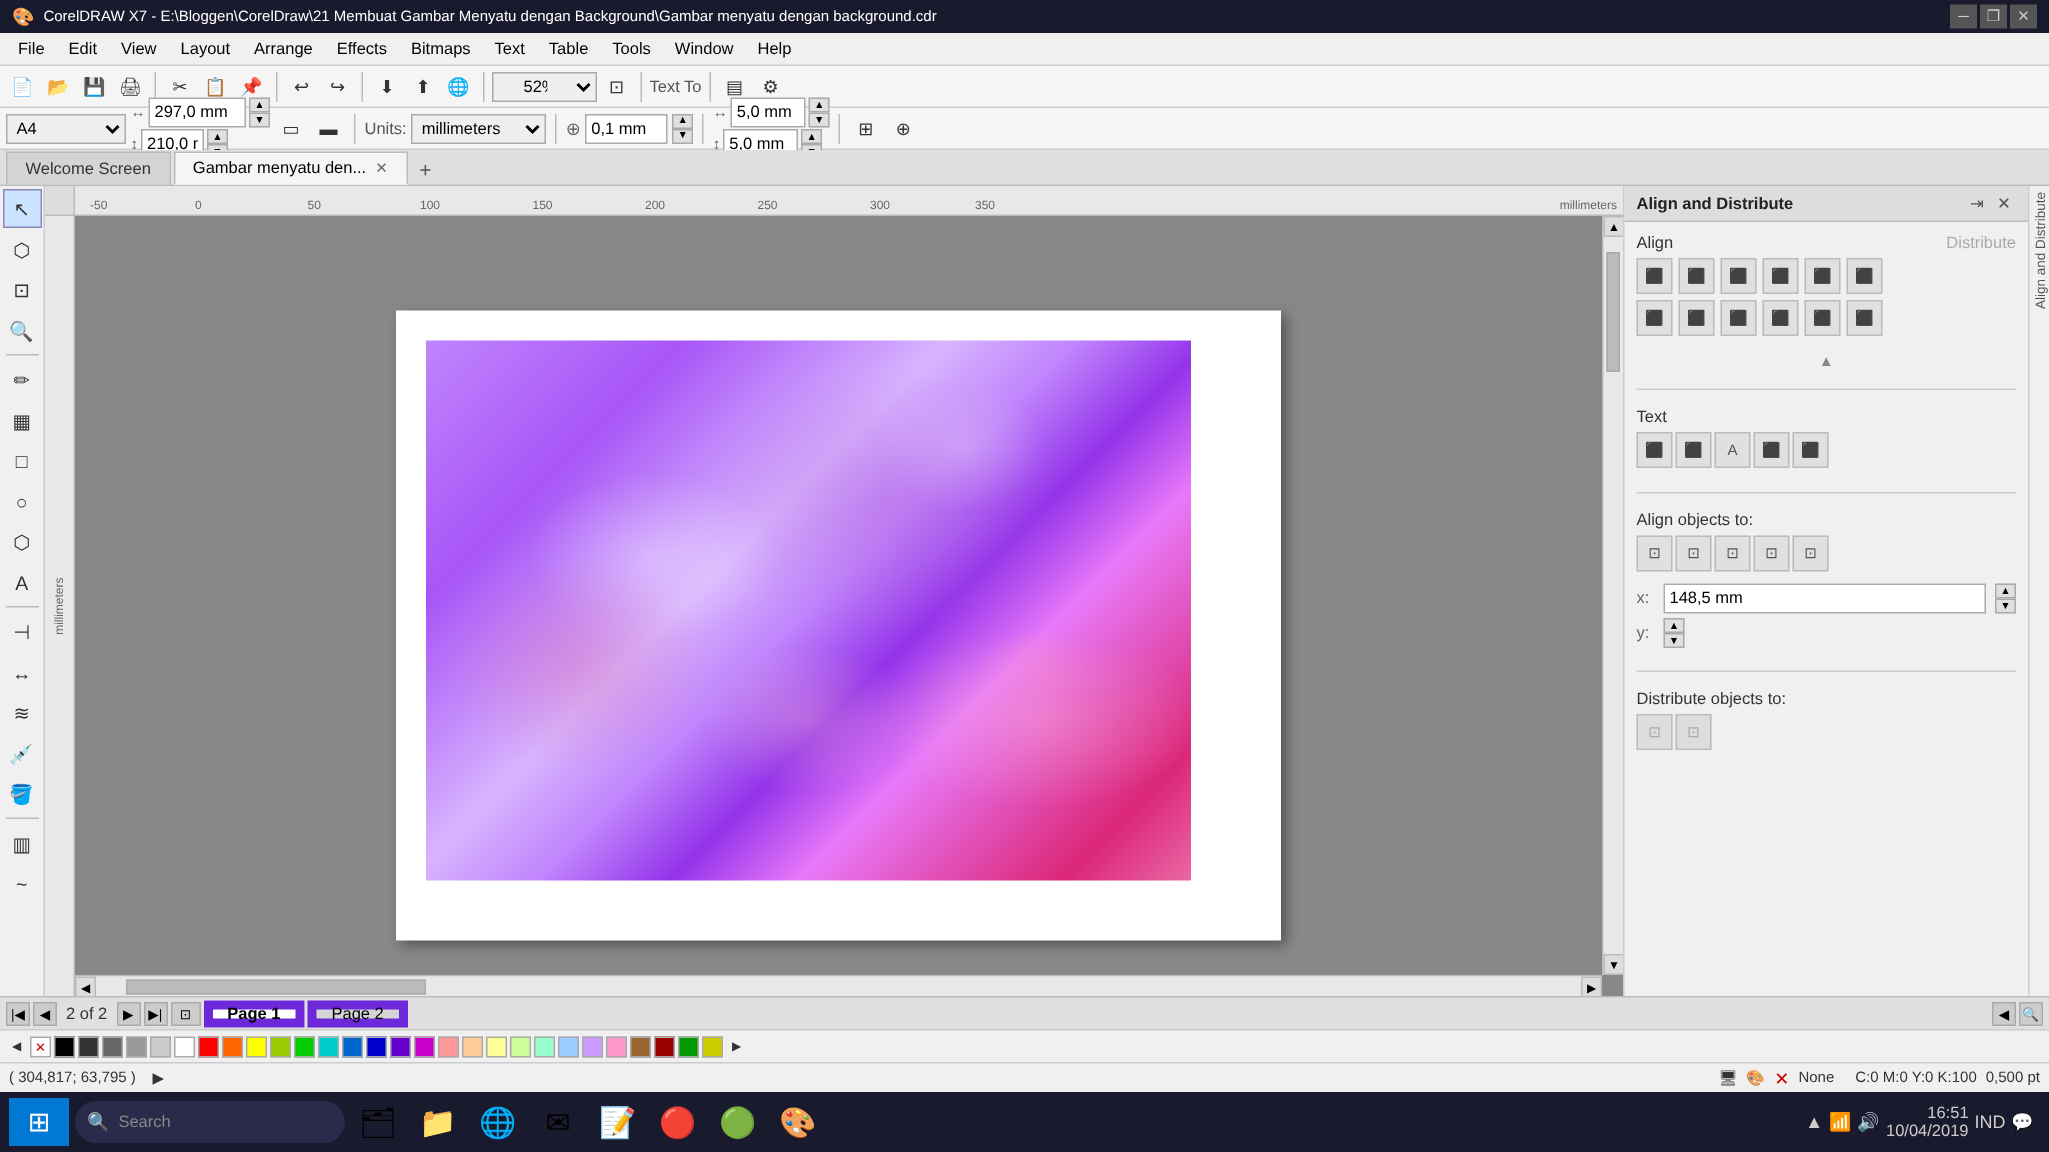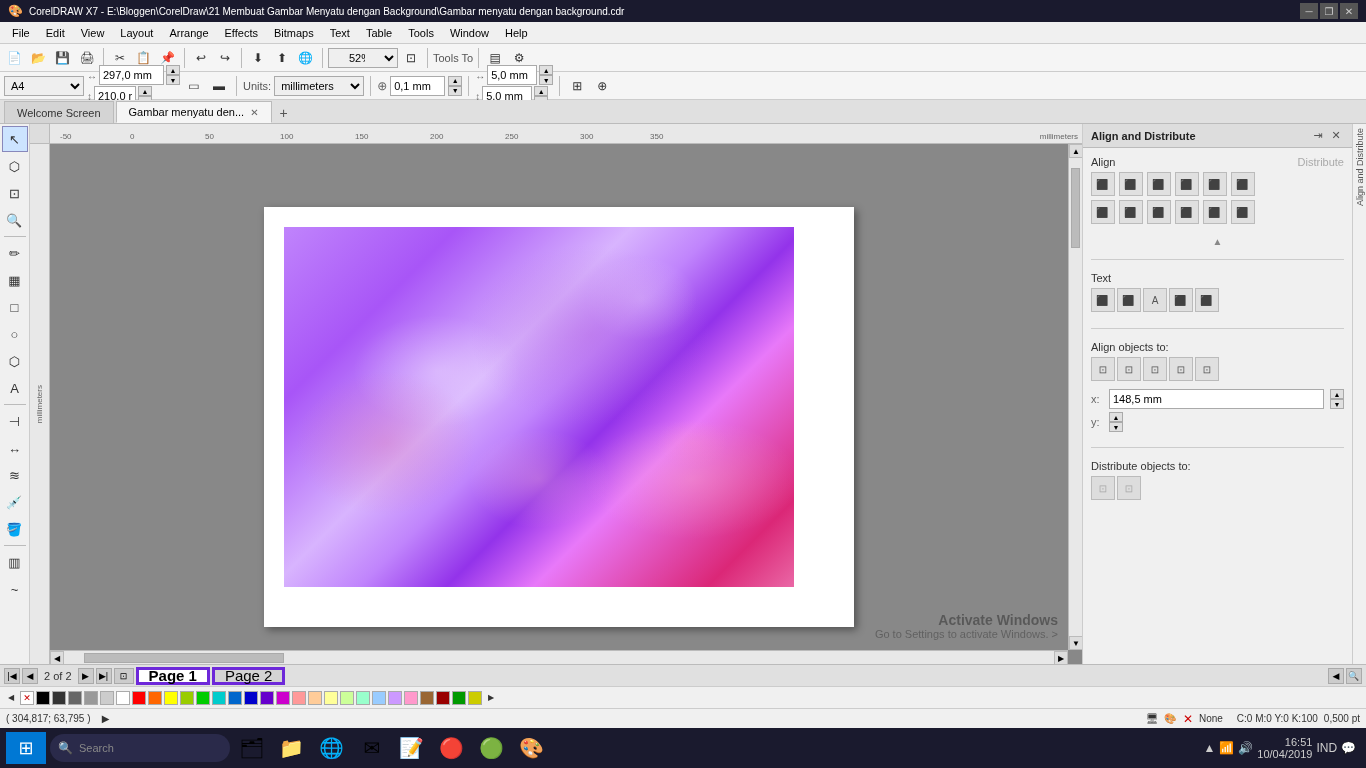--- a/index.html
+++ b/index.html
@@ -309,21 +309,21 @@
       flex-shrink: 0;
       gap: 2px;
     }
     .page-nav-btn {
       width: 16px; height: 16px; background: #ccc; border: 1px solid #aaa;
       cursor: pointer; display: flex; align-items: center; justify-content: center;
       font-size: 9px;
     }
     .page-tab {
       height: 18px; padding: 0 10px; background: #d4d4d4;
-      border: 3px solid #6d28d9; cursor: pointer; font-size: 15px;
+      border: 6px solid #6d28d9; cursor: pointer; font-size: 11px;
       display: flex; align-items: center;
     }
     .page-tab.active { background: white; font-weight: bold; }
     .page-count { font-size: 11px; color: #333; padding: 0 4px; }
 
     
     #palette-bar {
       height: 22px;
       background: #f0f0f0;
       border-top: 1px solid #ccc;
@@ -465,21 +465,21 @@
   <button class="tb-btn">🌐</button>
   <div class="tb-sep"></div>
   <select class="tb-input" style="width:70px;">
     <option>52%</option>
     <option>100%</option>
     <option>200%</option>
     <option>Fit Page</option>
   </select>
   <button class="tb-btn">⊡</button>
   <div class="tb-sep"></div>
-  <label class="prop-label">Tools To</label>
+  <label class="prop-label">Text To</label>
   <div class="tb-sep"></div>
   <button class="tb-btn">▤</button>
   <button class="tb-btn">⚙</button>
 </div>
 
 <div id="toolbar2">
   <select class="prop-select" style="width:80px;">
     <option>A4</option>
   </select>
   <div style="display:flex;flex-direction:column;gap:1px;">
@@ -603,24 +603,20 @@
 
         <div id="page-container">
 
           <div id="watercolor-bg">
             <div class="watercolor-overlay"></div>
 
             <div style="position:absolute;top:0;left:0;right:0;bottom:0;background:radial-gradient(ellipse 200px 150px at 60% 30%, rgba(180,100,220,0.4) 0%, transparent 60%),radial-gradient(ellipse 150px 120px at 20% 60%, rgba(220,100,160,0.3) 0%, transparent 60%),radial-gradient(ellipse 180px 100px at 80% 70%, rgba(255,180,200,0.35) 0%, transparent 60%);"></div>
           </div>
         </div>
 
-        <div id="win-watermark">
-          <div style="font-size:14px;color:rgba(0,0,0,0.35);font-weight:bold;">Activate Windows</div>
-          <div style="font-size:11px;color:rgba(0,0,0,0.3);">Go to Settings to activate Windows. &gt;</div>
-        </div>
       </div>
     </div>
 
     <div id="vscroll">
       <button class="scroll-btn">▲</button>
       <div id="canvas-vscroll-track">
         <div id="canvas-vscroll-thumb"></div>
       </div>
       <button class="scroll-btn">▼</button>
     </div>

